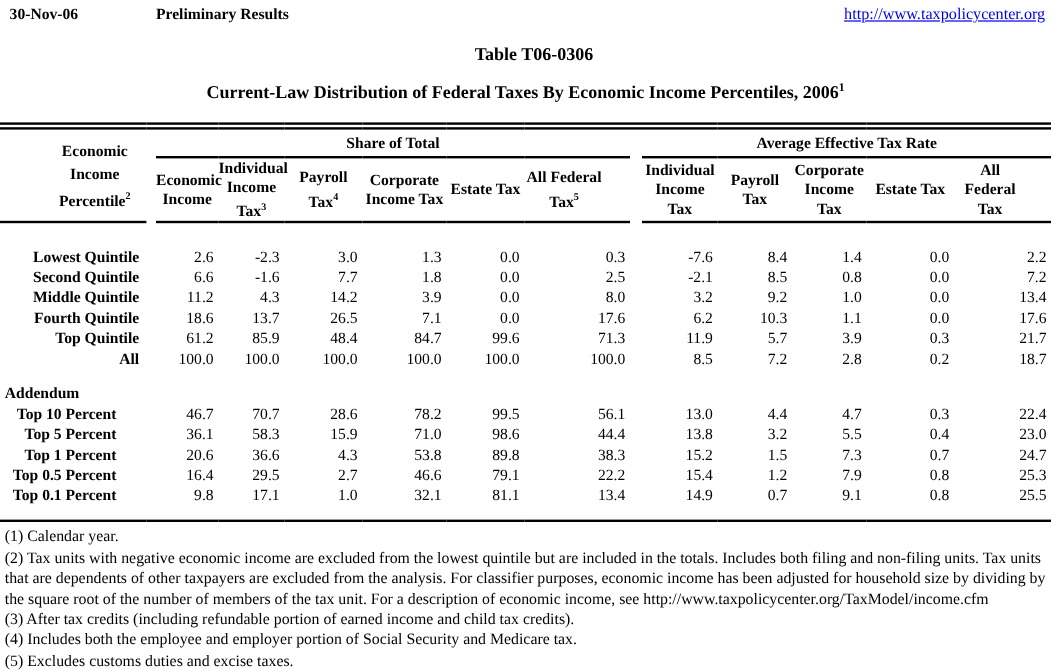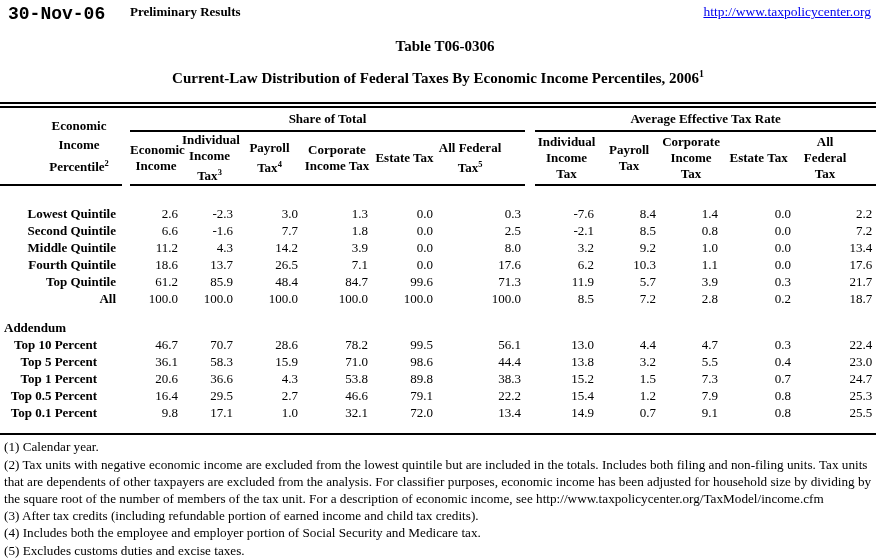--- a/index.html
+++ b/index.html
@@ -4,21 +4,21 @@
 <style>
   html, body {
     margin: 0; padding: 0;
     width: 876px; height: 559px;
     background: #ffffff;
     color: #000000;
     font-family: "Liberation Serif", serif;
     overflow: hidden;
   }
   .page-header { position: relative; height: 28px; }
-  .date-label   { position: absolute; left: 8px;  top: 4px; font-size: 18px; font-weight: bold; font-family: Liberation Mono, monospace; }
+  .date-label   { position: absolute; left: 8px;  top: 4px; font-size: 13px; font-weight: bold; }
   .status-label { position: absolute; left: 130px; top: 4px; font-size: 13px; font-weight: bold; }
   .site-link    { position: absolute; right: 5px; top: 4px; font-size: 13.5px;
                   color: #0000EE; text-decoration: underline; cursor: pointer; }
 
   .doc-title    { text-align: center; font-size: 15px; font-weight: bold; margin: 9px 0 0 14px; line-height: 19px; }
   .doc-subtitle { text-align: center; font-size: 15px; font-weight: bold; margin: 7px 0 0 0; line-height: 21px; }
   sup { font-size: 0.65em; }
 
   table.results {
     width: 876px; table-layout: fixed; border-collapse: collapse;
@@ -327,21 +327,21 @@
         <td class="num">0.8</td>
         <td class="num last-aetr">25.3</td>
       </tr>
       <tr>
         <td class="row-label lbl-a">Top 0.1 Percent</td>
         <td class="gap"></td>
         <td class="num">9.8</td>
         <td class="num">17.1</td>
         <td class="num">1.0</td>
         <td class="num">32.1</td>
-        <td class="num">72.0</td>
+        <td class="num">81.1</td>
         <td class="num last-share">13.4</td>
         <td class="gap"></td>
         <td class="num">14.9</td>
         <td class="num">0.7</td>
         <td class="num">9.1</td>
         <td class="num">0.8</td>
         <td class="num last-aetr">25.5</td>
       </tr>
       <tr>
         <td class="spacer-cell" colspan="14" style="height: 12px;"></td>

